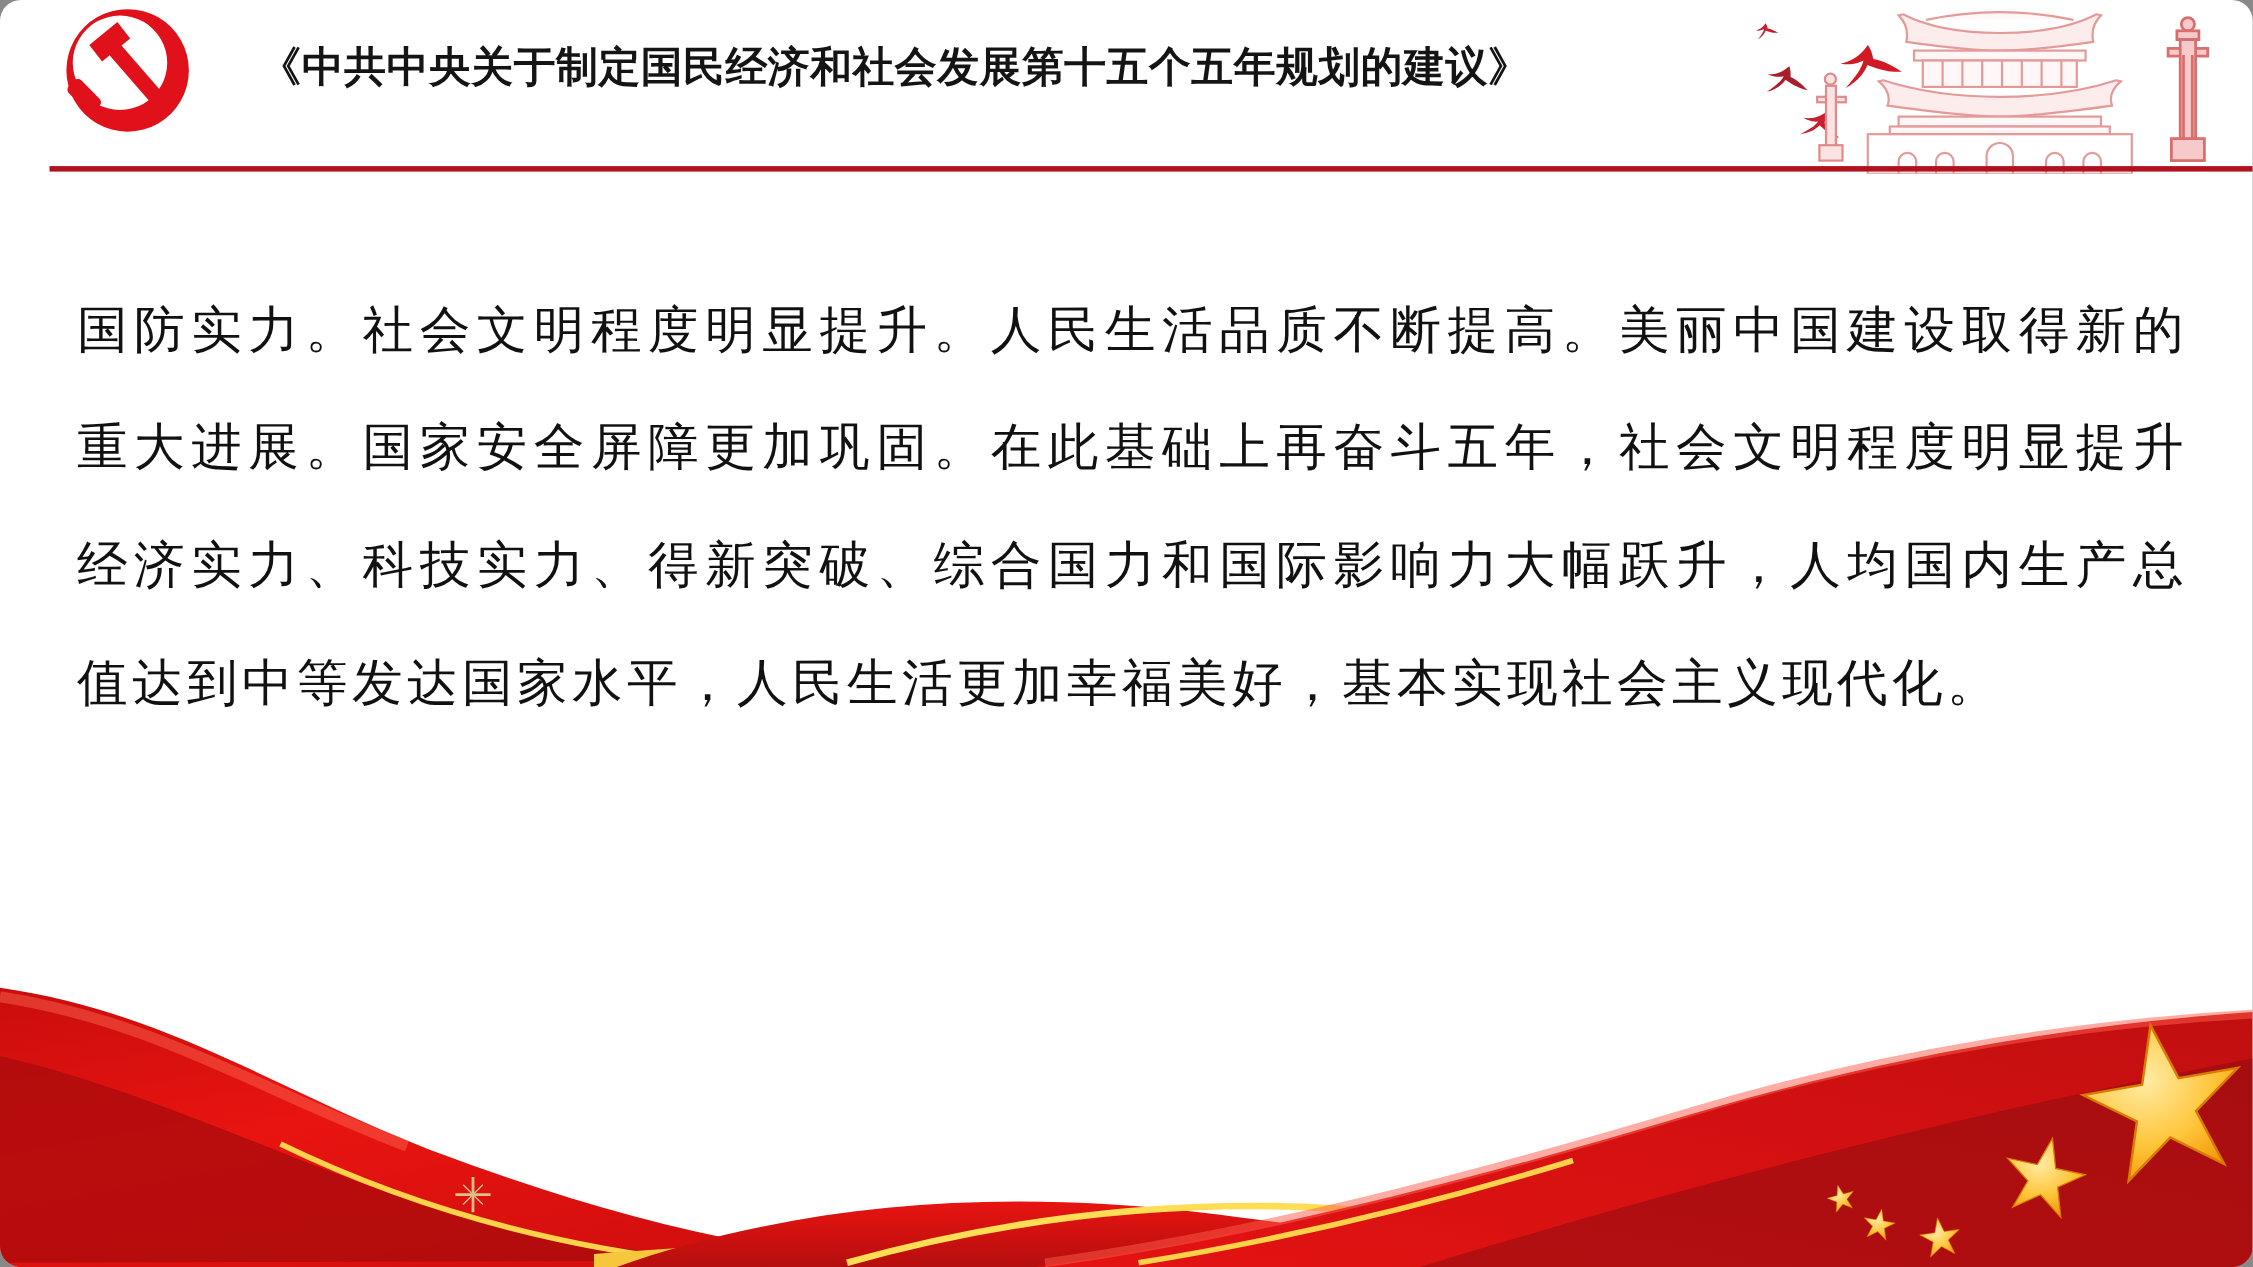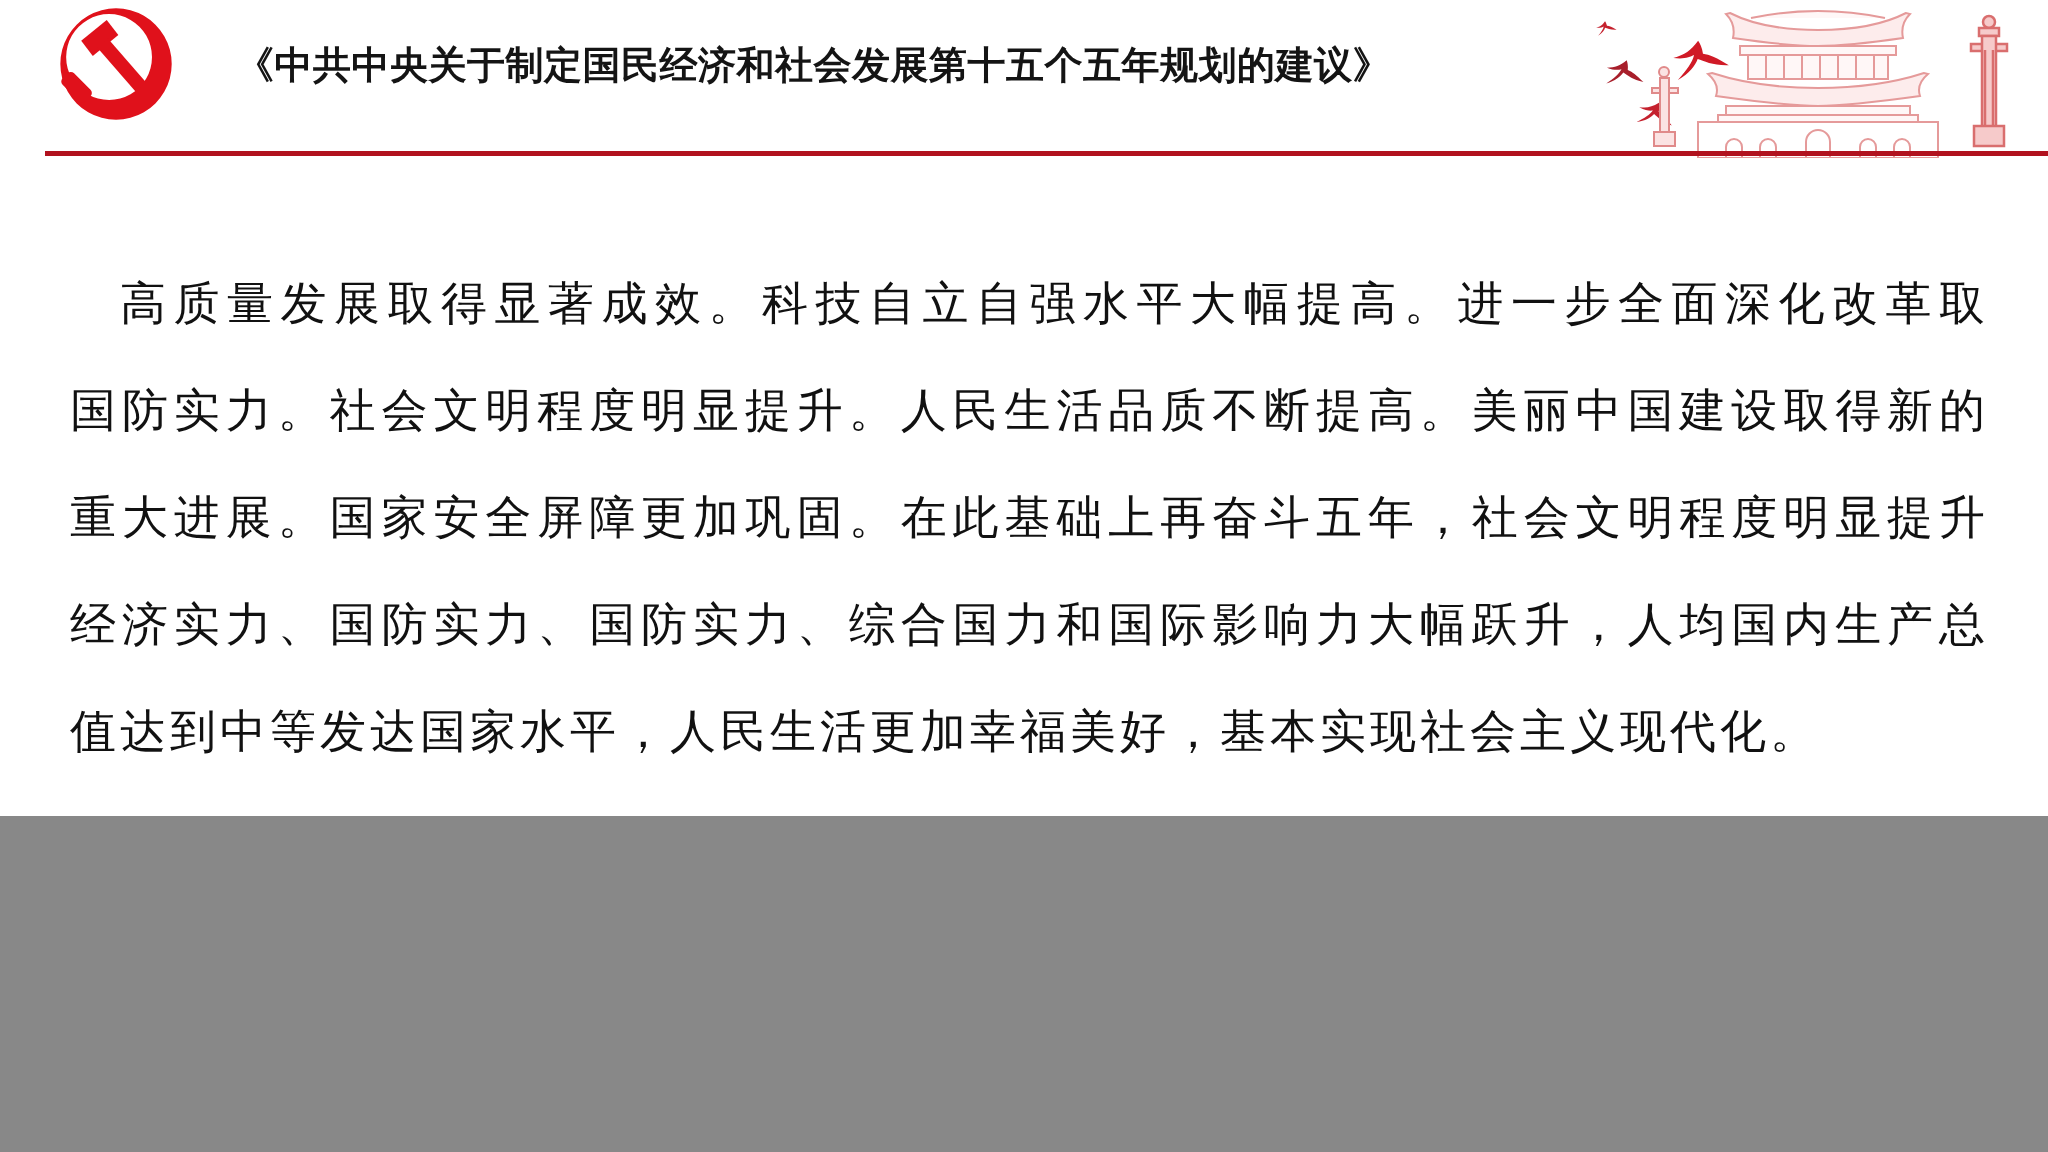--- a/index.html
+++ b/index.html
@@ -1,18 +1,19 @@
 <!DOCTYPE html>
 <html><head>
 <meta charset="utf-8">
 <style>
   html,body{margin:0;padding:0;background:#888;}
   .slide{
-    position:relative;width:2048px;height:816px;background:#ffffff;overflow:hidden;
-    font-family:Liberation Sans, sans-serif;
+    position:relative;width:2048px;height:1152px;background:#ffffff;overflow:hidden;
+    font-family:Liberation Mono, monospace;
+    border-radius:19px;
   }
   
   .emblem{position:absolute;left:40px;top:6px;width:152px;height:116px;}
   .page-title{
     position:absolute;left:236px;top:42px;width:1260px;
     font-size:38px;line-height:46px;font-weight:bold;color:#141414;letter-spacing:0.5px;
     white-space:nowrap;
   }
   .deco-top-right{position:absolute;right:0;top:0;width:500px;height:158px;}
   .divider{position:absolute;left:45px;top:151px;width:2003px;height:5px;background:#b1121e;}
@@ -88,24 +89,23 @@
       <rect x="423" y="44" width="36" height="7"></rect>
       <rect x="434" y="36" width="14" height="96"></rect>
       <path d="M437,50 V128 M445,50 V128" fill="none"></path>
       <rect x="426" y="126" width="30" height="20"></rect>
     </g>
   </svg>
 
   <div class="divider"></div>
 
   <div class="bodytext">
-    <p class="bl first">高质量发展取得显著成效。科技自立自强水平大幅提高。进一步全面深化改革取</p>
     <p class="bl">国防实力。社会文明程度明显提升。人民生活品质不断提高。美丽中国建设取得新的</p>
     <p class="bl">重大进展。国家安全屏障更加巩固。在此基础上再奋斗五年，社会文明程度明显提升</p>
-    <p class="bl">经济实力、国防实力、国防实力、综合国力和国际影响力大幅跃升，人均国内生产总</p>
+    <p class="bl">经济实力、科技实力、得新突破、综合国力和国际影响力大幅跃升，人均国内生产总</p>
     <p class="bl last">值达到中等发达国家水平，人民生活更加幸福美好，基本实现社会主义现代化。</p>
   </div>
 
   <svg class="deco-bottom" viewBox="0 0 2048 262" preserveAspectRatio="none" aria-hidden="true">
     <defs>
       <linearGradient id="gLeft" x1="0" y1="0" x2="0.6" y2="1">
         <stop offset="0" stop-color="#c90d0d"></stop>
         <stop offset="0.5" stop-color="#e81411"></stop>
         <stop offset="1" stop-color="#d40f0e"></stop>
       </linearGradient>

